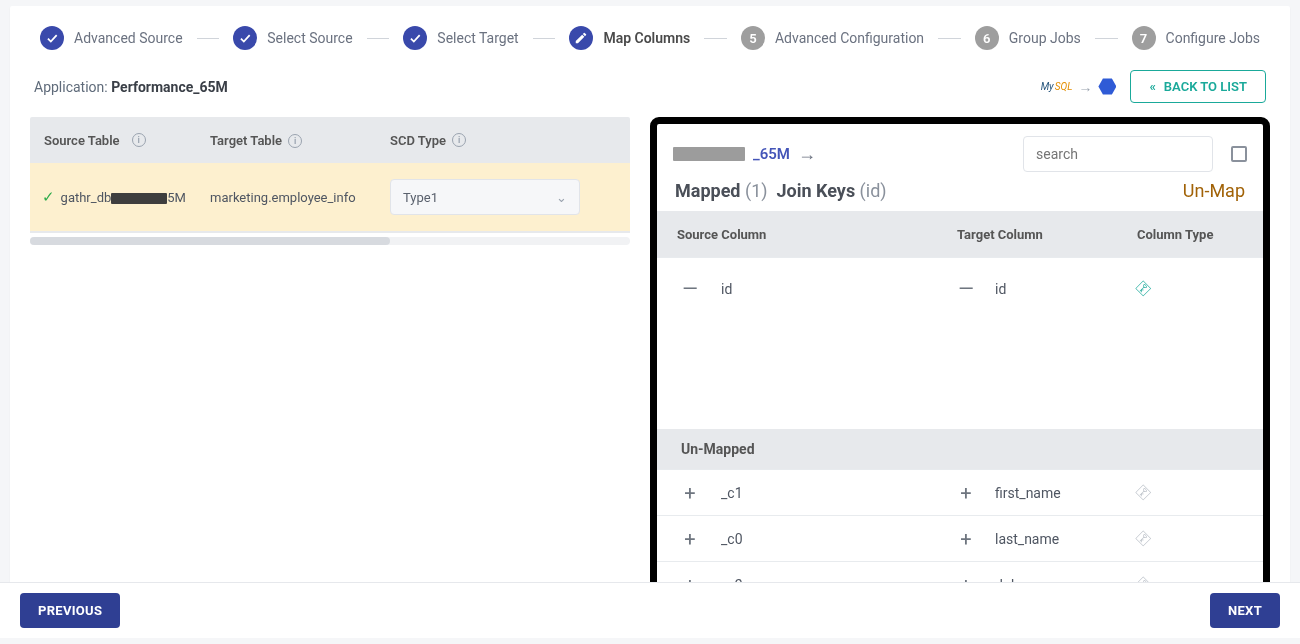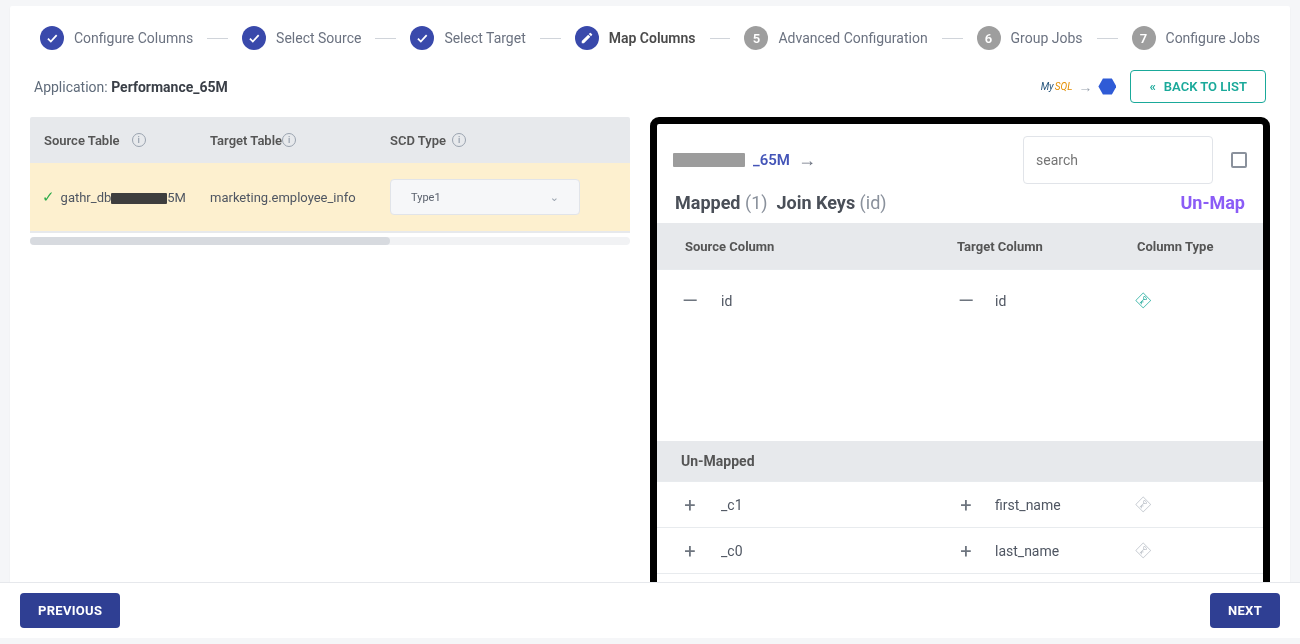--- a/index.html
+++ b/index.html
@@ -24,47 +24,47 @@
   .flow-icons .arrow{color:#9aa3af;font-size:14px}
   .hex{width:18px;height:18px;background:#2f5bd6;clip-path:polygon(25% 5%,75% 5%,100% 50%,75% 95%,25% 95%,0 50%);display:inline-block}
   .btn-outline{border:1px solid #1aa99a;color:#1aa99a;background:#fff;padding:8px 18px;border-radius:4px;font-size:13px;font-weight:600;cursor:pointer;display:flex;align-items:center;gap:8px}
   
   .cols{display:flex;gap:20px}
   .left-panel{width:600px}
   .right-panel{flex:1;min-width:560px;border:7px solid #000000;border-radius:9px}
   
   .lt-head{display:flex;background:#e7e9ec;color:#555;font-size:13px;font-weight:600;height:46px;align-items:center;border-radius:2px 2px 0 0}
   .lt-head .c1{width:180px;padding-left:14px;display:flex;align-items:center;gap:12px}
-  .lt-head .c2{width:180px;display:flex;align-items:center;}
+  .lt-head .c2{width:180px;display:flex;align-items:flex-end;gap:6px}
   .lt-head .c3{flex:1;padding-left:0;display:flex;align-items:center;gap:6px}
   .info-ic{width:14px;height:14px;border:1px solid #9aa3af;border-radius:50%;display:inline-flex;align-items:center;justify-content:center;font-size:9px;color:#9aa3af}
   .lt-row{display:flex;align-items:center;background:#fdf0cf;height:70px;font-size:13px;color:#4f5662;border-bottom:2px solid #e7e9ec}
   .lt-row .c1{width:180px;padding-left:12px;display:flex;align-items:center;gap:6px}
   .lt-row .c2{width:180px}
   .lt-row .c3{flex:1;padding-right:14px}
   .ok-ic{color:#2eab4b;font-size:15px}
   .redact{display:inline-block;background:#3e3e3e;height:11px;vertical-align:middle;border-radius:1px}
-  .select{background:#f6f7f9;border:1px solid #e1e4e9;border-radius:4px;height:36px;width:190px;display:flex;align-items:center;justify-content:space-between;padding:0 20px;font-size:11px;color:#5a616d;cursor:pointer}
+  .select{background:#f6f7f9;border:1px solid #e1e4e9;border-radius:4px;height:36px;width:190px;display:flex;align-items:center;justify-content:space-between;padding:0 12px;font-size:13px;color:#5a616d;cursor:pointer}
   .select .chev{color:#9aa3af}
   .lt-scroll{height:8px;background:#f1f2f4;border-radius:4px;margin-top:4px;position:relative}
   .lt-scroll .thumb{position:absolute;left:0;width:360px;top:0;bottom:0;background:#d7dadf;border-radius:4px}
   
   .rp-top{display:flex;align-items:center;justify-content:space-between;padding:12px 16px 2px 16px}
   .rp-title{display:flex;align-items:center;gap:8px;color:#4455b8;font-size:15px;font-weight:600}
   .rp-title .arrow{color:#6b7280;font-size:18px}
   .rp-search-wrap{display:flex;align-items:center;gap:18px}
-  .rp-search{border:1px solid #e1e4e9;border-radius:4px;height:48px;width:190px;padding:0 12px;font-size:14px;color:#8a919c;outline:none}
+  .rp-search{border:1px solid #e1e4e9;border-radius:4px;height:36px;width:190px;padding:0 12px;font-size:14px;color:#8a919c;outline:none}
   .expand-ic{width:16px;height:16px;border:2px solid #8a919c;border-radius:2px;cursor:pointer;position:relative}
   .rp-sub{display:flex;align-items:center;padding:6px 18px 10px 18px;font-size:18px;color:#4a4f58}
   .rp-sub b{font-weight:700}
   .rp-sub .count,.rp-sub .id{color:#8a919c}
   .rp-sub .spacer{flex:1}
-  .unmap-link{color:#8b5cf6;font-weight:700;cursor:pointer}
+  .unmap-link{color:#a16207;font-weight:400;cursor:pointer}
   .grid-head{display:flex;background:#e7e9ec;height:46px;align-items:center;font-size:13px;font-weight:700;color:#555}
-  .gc1{width:300px;padding-left:28px}
+  .gc1{width:300px;padding-left:20px}
   .gc2{width:180px}
   .gc3{flex:1;text-align:left}
   .grid-row{display:flex;align-items:center;height:46px;border-top:1px solid #e8ebee;font-size:14px;color:#4f5662;padding-left:24px}
   .grid-row.tall{height:62px}
   .cell-s{width:276px;display:flex;align-items:center;gap:22px}
   .cell-t{width:180px;display:flex;align-items:center;gap:20px}
   .cell-k{flex:1;display:flex;align-items:center}
   .row-ic{color:#6e757f;font-size:20px;width:18px;text-align:center}
   .key-ic{color:#1aa99a;font-size:16px;transform:rotate(45deg)}
   .key-ic.gray{color:#b8bec6}
@@ -81,21 +81,21 @@
 
 <div class="card">
 
   <div class="stepper">
     <div class="step">
       <span class="step-badge done">
           <svg class="check" viewBox="0 0 24 24" fill="none" stroke="#fff" stroke-width="3">
             <polyline points="5 13 10 18 20 7"></polyline>
           </svg>
         </span>
-      <span class="step-label">Configure Columns</span>
+      <span class="step-label">Advanced Source</span>
     </div>
     <div class="connector"></div>
     <div class="step">
       <span class="step-badge done">
           <svg class="check" viewBox="0 0 24 24" fill="none" stroke="#fff" stroke-width="3">
             <polyline points="5 13 10 18 20 7"></polyline>
           </svg>
         </span>
       <span class="step-label">Select Source</span>
     </div>

